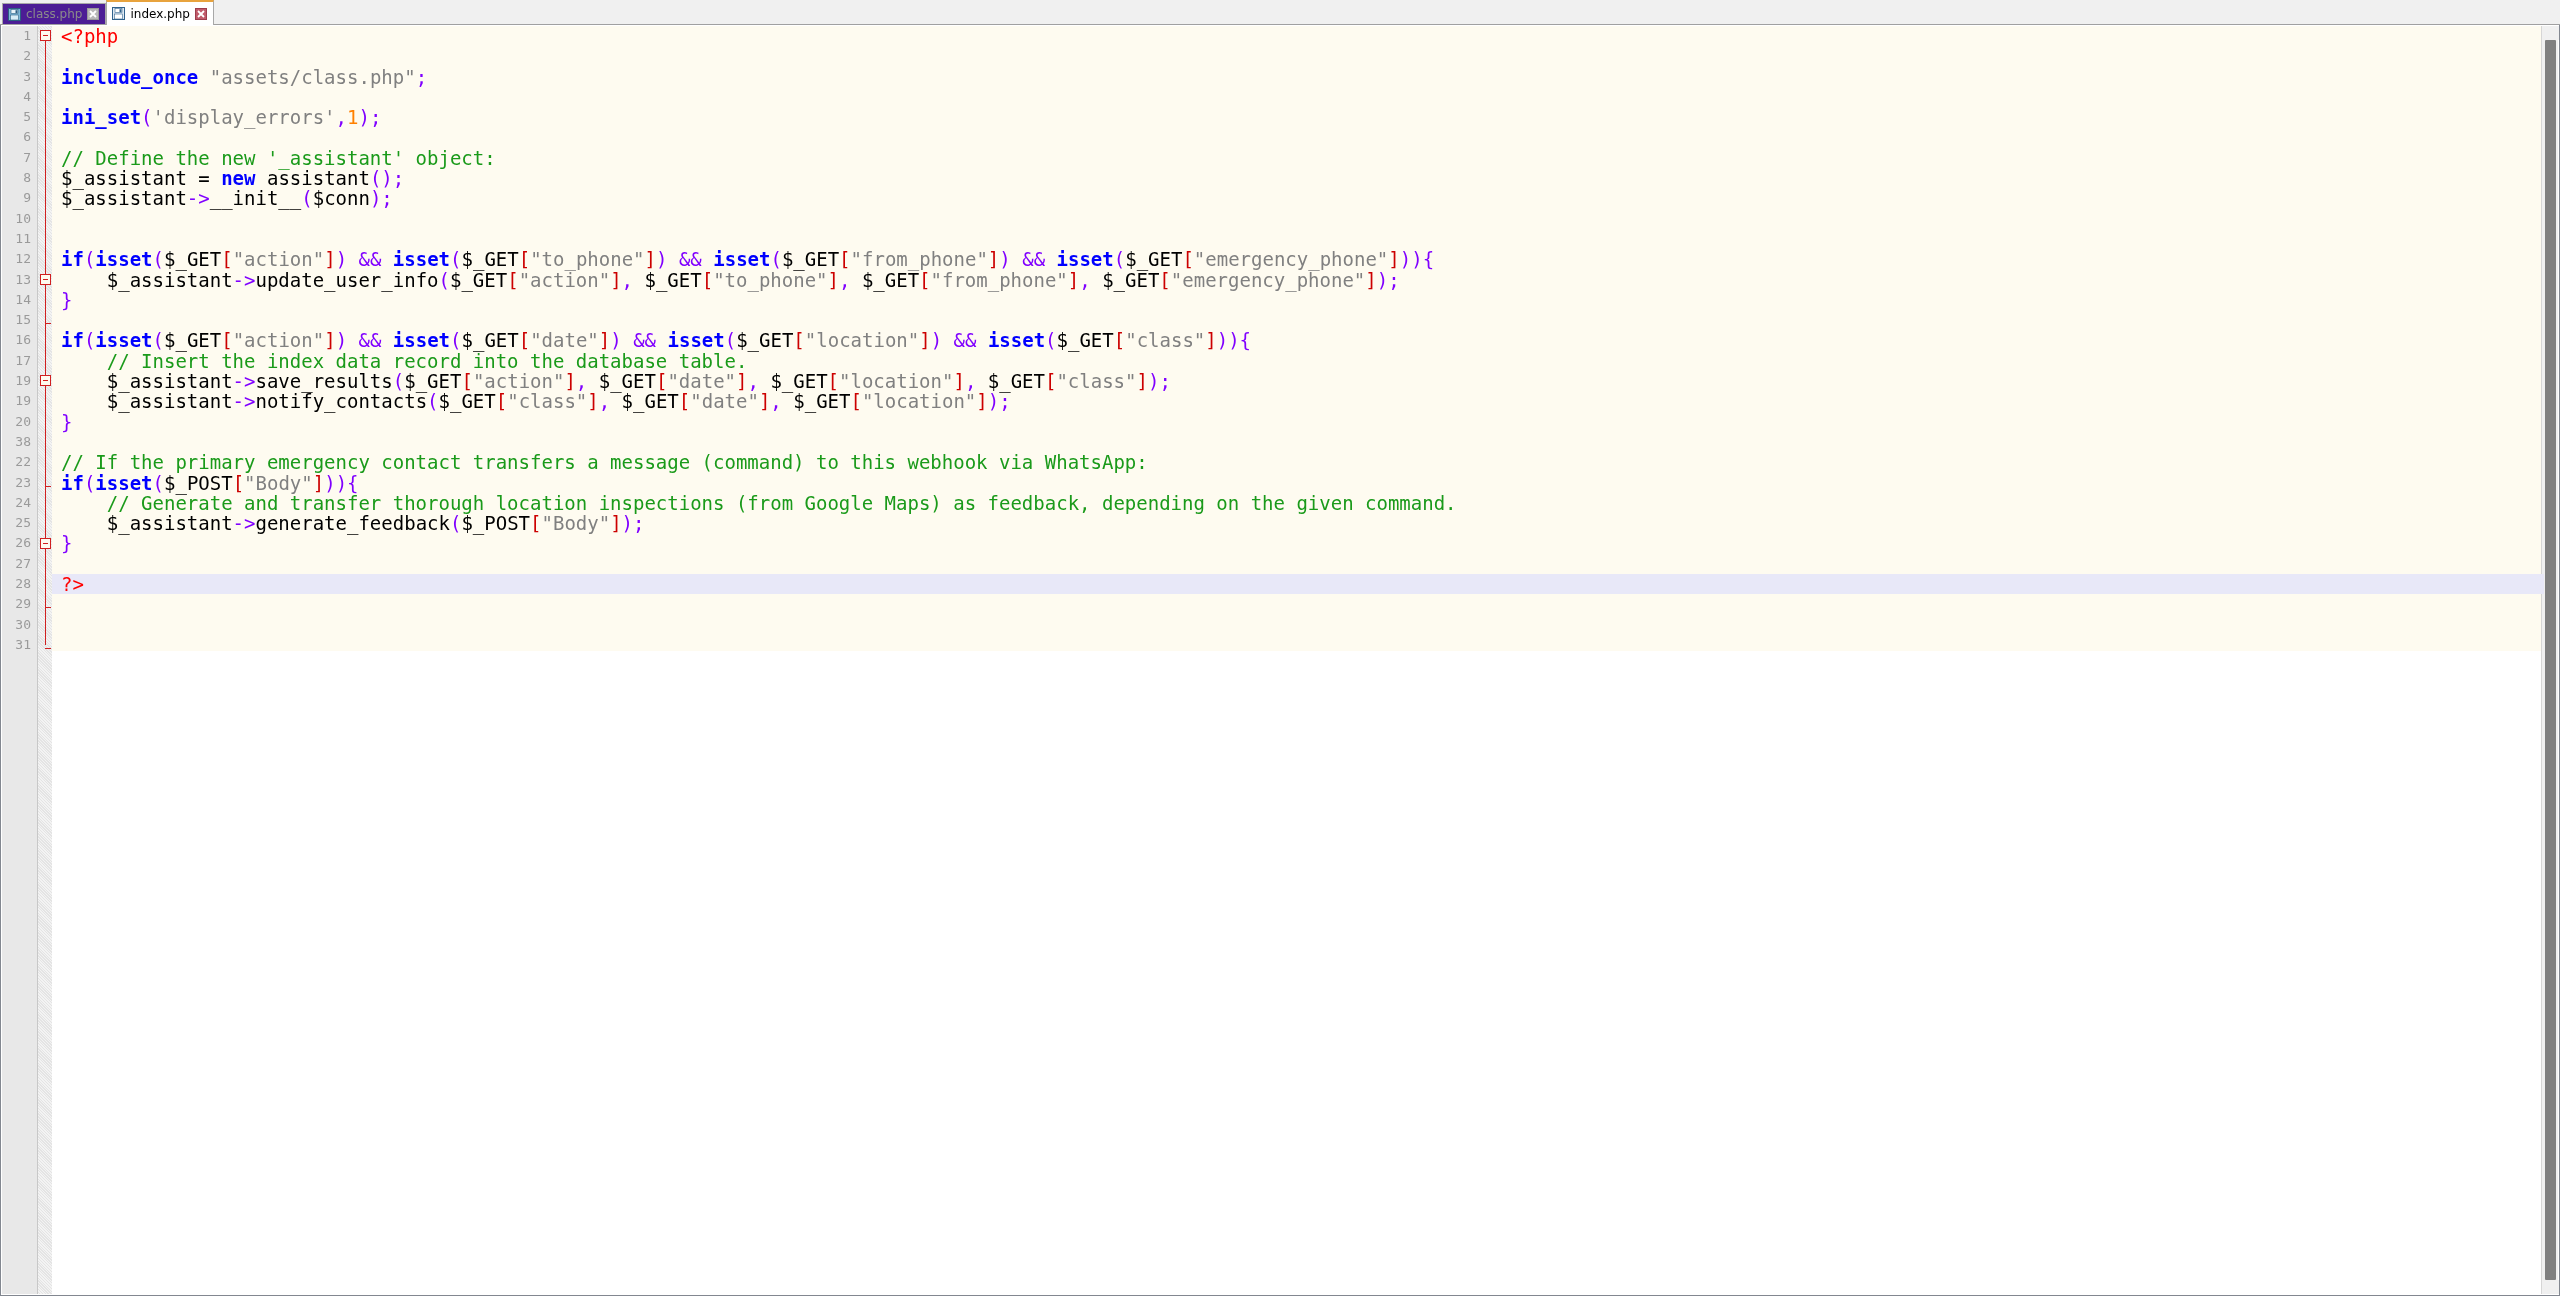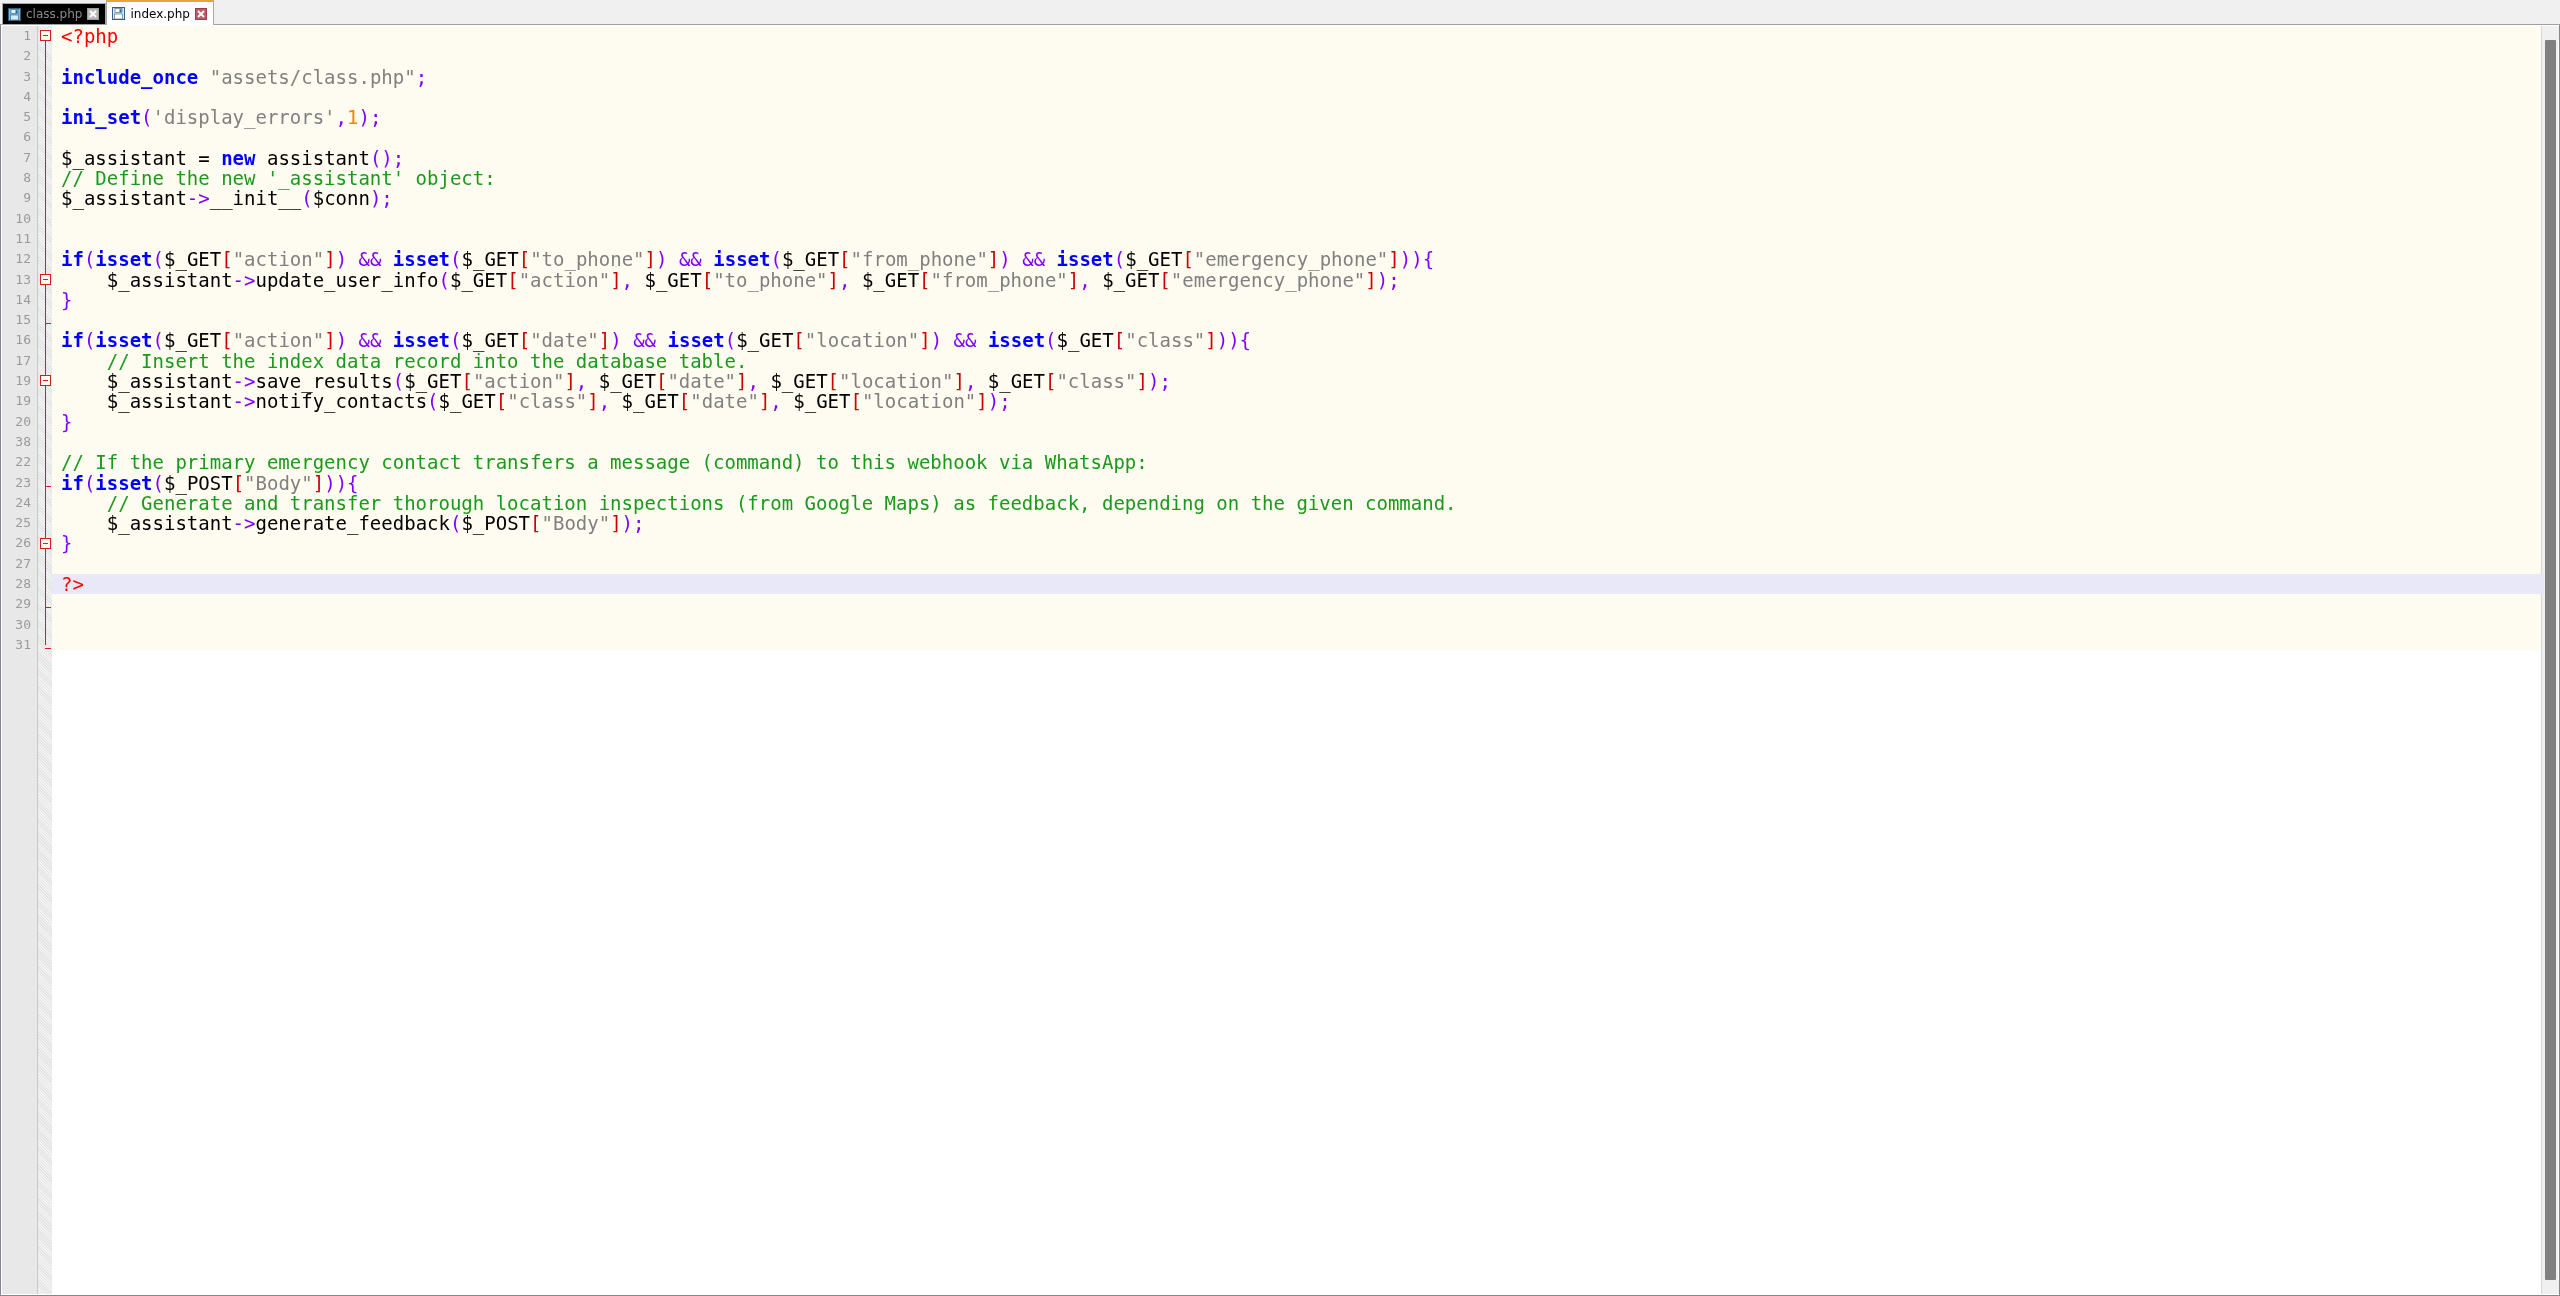--- a/index.html
+++ b/index.html
@@ -27,21 +27,21 @@
     padding: 0 6px 0 5px;
     font-size: 12px;
     font-family: "DejaVu Sans", sans-serif;
     border: 1px solid #a8a8a8;
     border-bottom: none;
     position: relative;
     cursor: pointer;
     white-space: nowrap;
   }
   .tab.inactive {
-    background: #000000;
+    background: #4c1d95;
     color: #8b8b8b;
     height: 21px;
   }
   .tab.active {
     background: #ffffff;
     color: #000000;
     border-top: 2px solid #e8a33d;
     height: 25px;
     margin-bottom: -1px;
     z-index: 3;
@@ -303,22 +303,22 @@
 
     <div id="codearea">
       <div id="codebg"></div>
       <div id="codelines">
           <div class="cline"><span class="tag">&lt;?php</span></div>
           <div class="cline">&nbsp;</div>
           <div class="cline"><span class="kw">include_once</span><span class="var"> </span><span class="str">"assets/class.php"</span><span class="op">;</span></div>
           <div class="cline">&nbsp;</div>
           <div class="cline"><span class="fn">ini_set</span><span class="op">(</span><span class="str">'display_errors'</span><span class="op">,</span><span class="num">1</span><span class="op">)</span><span class="op">;</span></div>
           <div class="cline">&nbsp;</div>
+          <div class="cline"><span class="com">// Define the new '_assistant' object:</span></div>
           <div class="cline"><span class="var">$_assistant </span><span class="var">= </span><span class="kw">new</span><span class="var"> assistant</span><span class="op">()</span><span class="op">;</span></div>
-          <div class="cline"><span class="com">// Define the new '_assistant' object:</span></div>
           <div class="cline"><span class="var">$_assistant</span><span class="op">-&gt;</span><span class="meth">__init__</span><span class="op">(</span><span class="var">$conn</span><span class="op">)</span><span class="op">;</span></div>
           <div class="cline">&nbsp;</div>
           <div class="cline">&nbsp;</div>
           <div class="cline"><span class="kw">if</span><span class="op">(</span><span class="kw">isset</span><span class="op">(</span><span class="var">$_GET</span><span class="brk">[</span><span class="str">"action"</span><span class="brk">]</span><span class="op">) </span><span class="op">&amp;&amp;</span><span class="var"> </span><span class="kw">isset</span><span class="op">(</span><span class="var">$_GET</span><span class="brk">[</span><span class="str">"to_phone"</span><span class="brk">]</span><span class="op">) </span><span class="op">&amp;&amp;</span><span class="var"> </span><span class="kw">isset</span><span class="op">(</span><span class="var">$_GET</span><span class="brk">[</span><span class="str">"from_phone"</span><span class="brk">]</span><span class="op">) </span><span class="op">&amp;&amp;</span><span class="var"> </span><span class="kw">isset</span><span class="op">(</span><span class="var">$_GET</span><span class="brk">[</span><span class="str">"emergency_phone"</span><span class="brk">]</span><span class="op">)){</span></div>
           <div class="cline"><span class="var">    $_assistant</span><span class="op">-&gt;</span><span class="meth">update_user_info</span><span class="op">(</span><span class="var">$_GET</span><span class="brk">[</span><span class="str">"action"</span><span class="brk">]</span><span class="op">, </span><span class="var">$_GET</span><span class="brk">[</span><span class="str">"to_phone"</span><span class="brk">]</span><span class="op">, </span><span class="var">$_GET</span><span class="brk">[</span><span class="str">"from_phone"</span><span class="brk">]</span><span class="op">, </span><span class="var">$_GET</span><span class="brk">[</span><span class="str">"emergency_phone"</span><span class="brk">]</span><span class="op">);</span></div>
           <div class="cline"><span class="op">}</span></div>
           <div class="cline">&nbsp;</div>
           <div class="cline"><span class="kw">if</span><span class="op">(</span><span class="kw">isset</span><span class="op">(</span><span class="var">$_GET</span><span class="brk">[</span><span class="str">"action"</span><span class="brk">]</span><span class="op">) </span><span class="op">&amp;&amp;</span><span class="var"> </span><span class="kw">isset</span><span class="op">(</span><span class="var">$_GET</span><span class="brk">[</span><span class="str">"date"</span><span class="brk">]</span><span class="op">) </span><span class="op">&amp;&amp;</span><span class="var"> </span><span class="kw">isset</span><span class="op">(</span><span class="var">$_GET</span><span class="brk">[</span><span class="str">"location"</span><span class="brk">]</span><span class="op">) </span><span class="op">&amp;&amp;</span><span class="var"> </span><span class="kw">isset</span><span class="op">(</span><span class="var">$_GET</span><span class="brk">[</span><span class="str">"class"</span><span class="brk">]</span><span class="op">)){</span></div>
           <div class="cline"><span class="com">    // Insert the index data record into the database table.</span></div>
           <div class="cline"><span class="var">    $_assistant</span><span class="op">-&gt;</span><span class="meth">save_results</span><span class="op">(</span><span class="var">$_GET</span><span class="brk">[</span><span class="str">"action"</span><span class="brk">]</span><span class="op">, </span><span class="var">$_GET</span><span class="brk">[</span><span class="str">"date"</span><span class="brk">]</span><span class="op">, </span><span class="var">$_GET</span><span class="brk">[</span><span class="str">"location"</span><span class="brk">]</span><span class="op">, </span><span class="var">$_GET</span><span class="brk">[</span><span class="str">"class"</span><span class="brk">]</span><span class="op">);</span></div>

